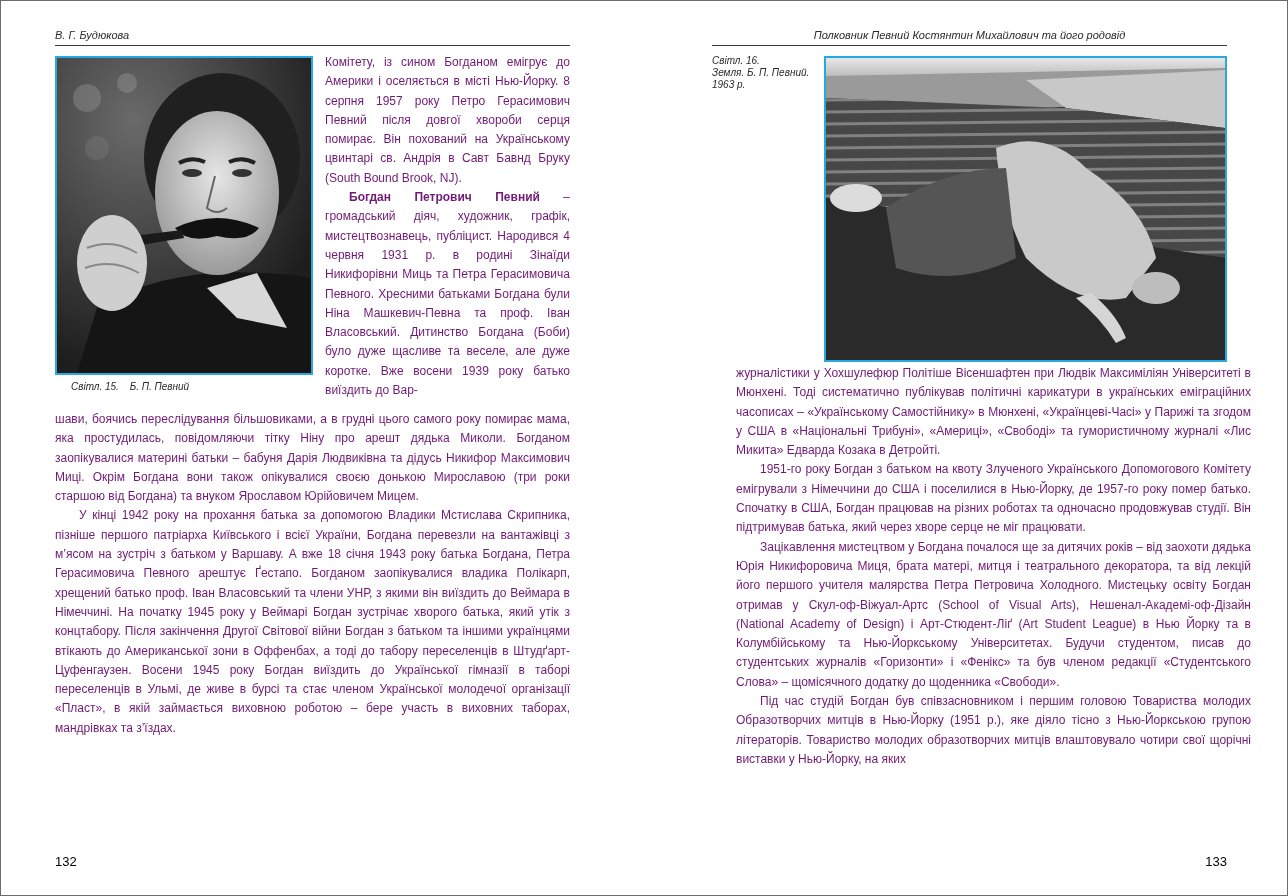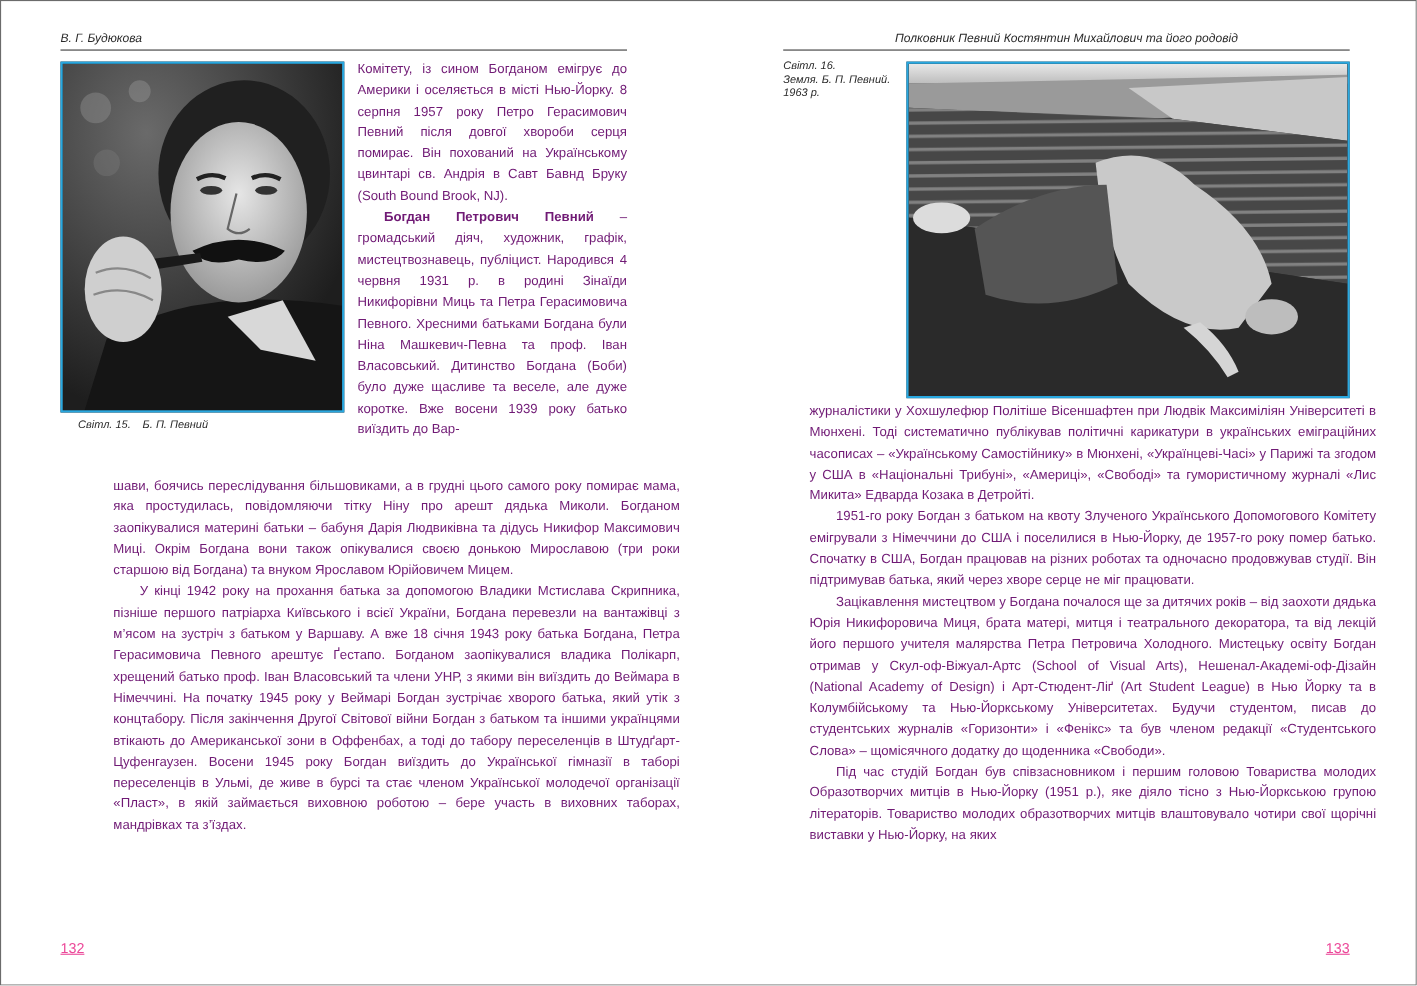--- a/index.html
+++ b/index.html
@@ -40,25 +40,25 @@
   .caption {
     font-size: 10px; font-style: italic; color: #2a2a2a; line-height: 12px;
   }
   .caption-left { position: absolute; left: 16px; top: 381px; }
   .caption-left span + span { margin-left: 8px; }
 
   .wrap-col {
     position: absolute; left: 270px; top: 53px; width: 245px;
   }
   .full-col-left {
-    position: absolute; left: 0; top: 432px; width: 515px; margin-left: 48px;
+    position: absolute; left: 0; top: 410px; width: 515px;
   }
 
   .page-number {
-    position: absolute; top: 854px; font-size: 13px; color: #ec4899; text-decoration: underline;
+    position: absolute; top: 854px; font-size: 13px; color: #000000;
   }
   .page.left .page-number { left: 0; }
   .page.right .page-number { right: 0; text-align: right; }
 
   
   .caption-right { position: absolute; left: 0; top: 55px; width: 110px; }
   .caption-right div + div { }
   .photo-right {
     position: absolute; left: 112px; top: 56px; width: 403px; height: 306px;
     border: 2px solid #29a8e0; box-sizing: border-box; overflow: hidden;

